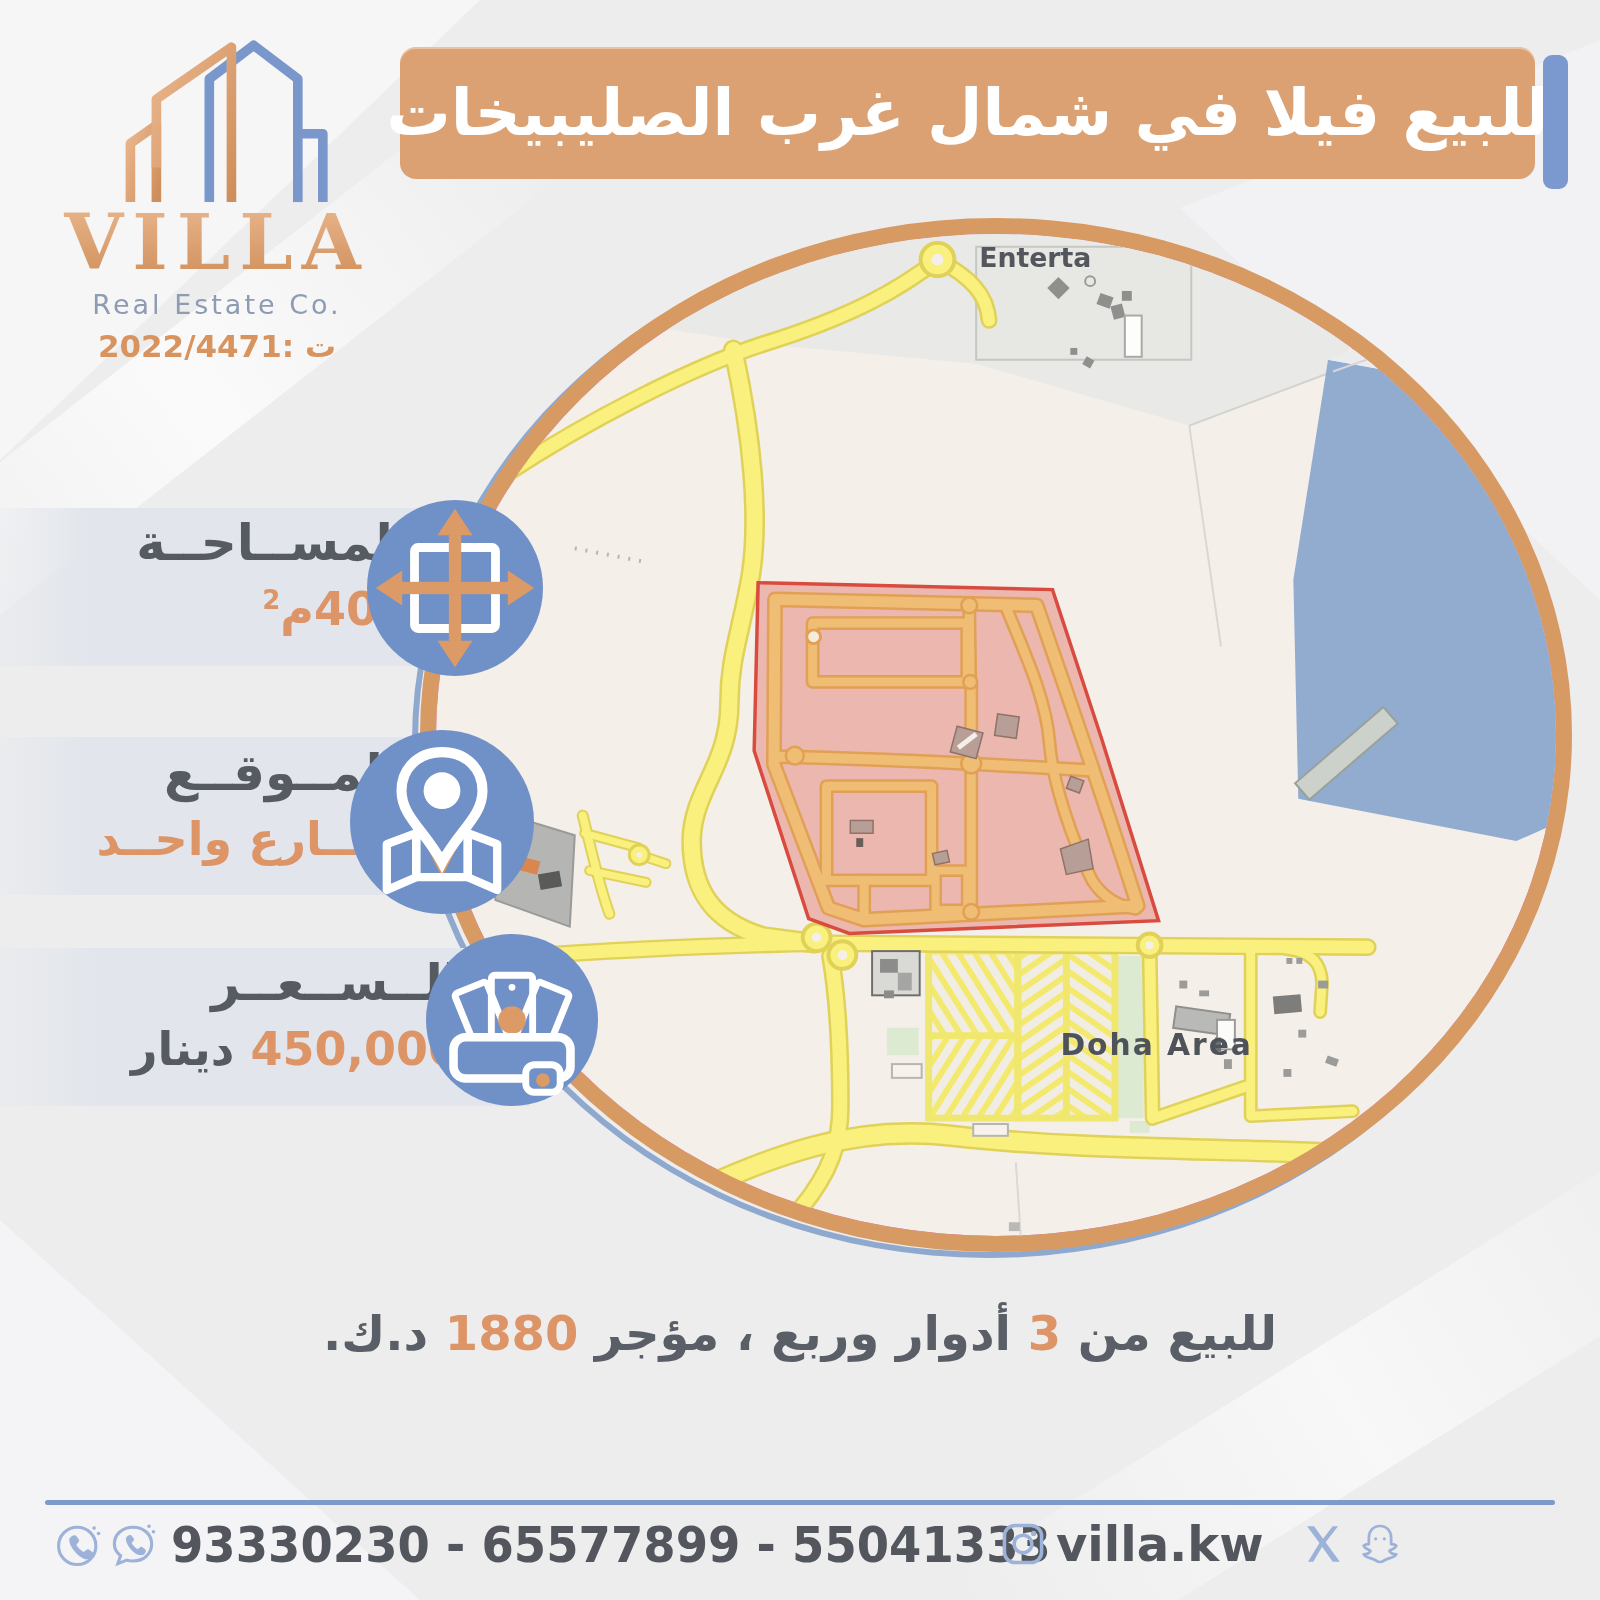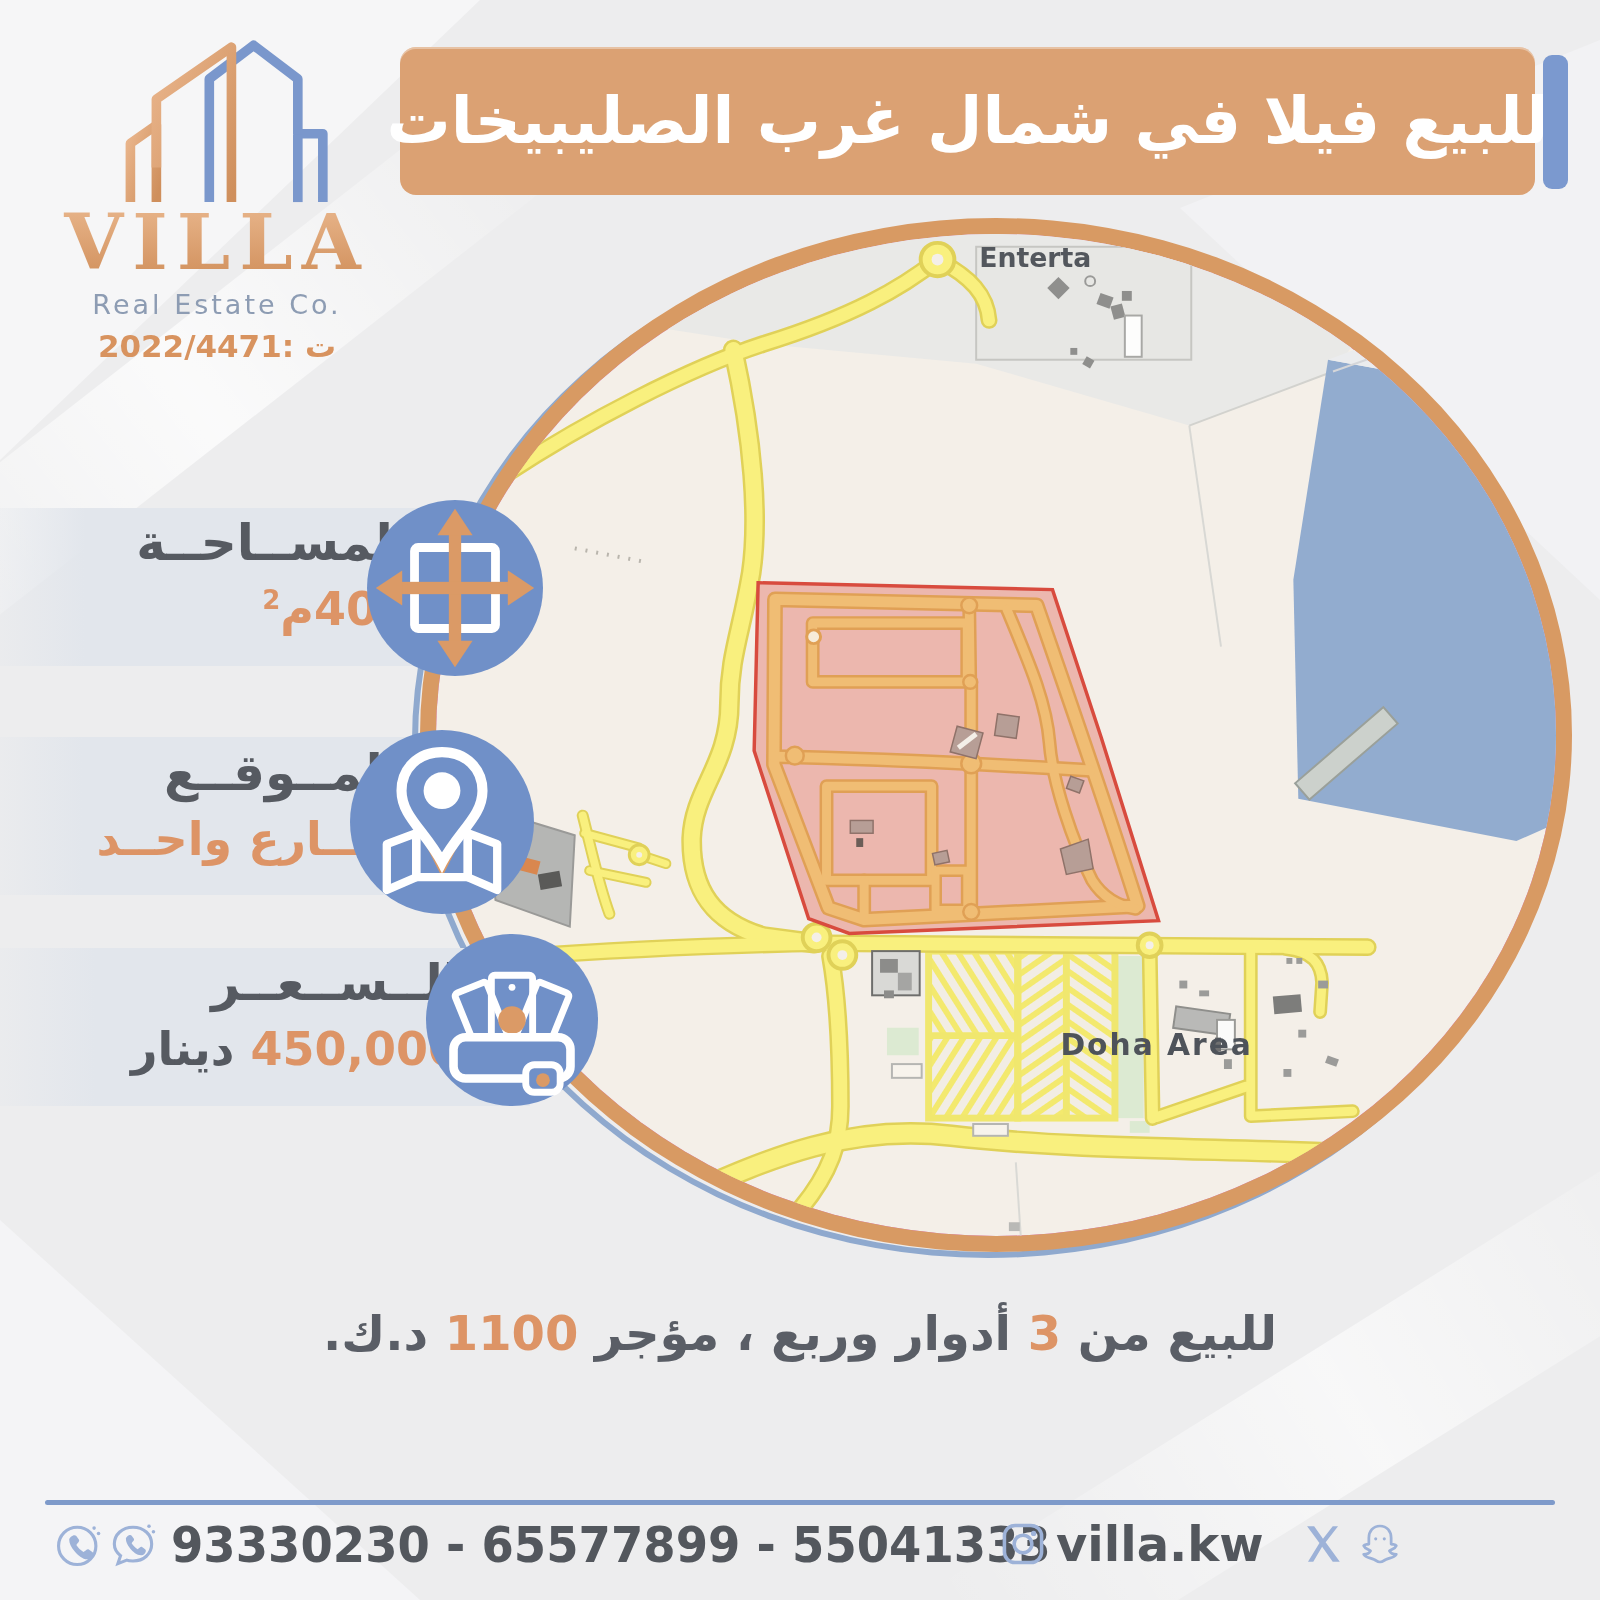--- a/index.html
+++ b/index.html
@@ -18,21 +18,21 @@
   
   .logo{position:absolute;left:52px;top:26px;width:330px;text-align:center;}
   .logo-name{font-family:"DejaVu Serif",serif;font-weight:bold;font-size:76px;letter-spacing:9px;
              color:#d89c68;background:linear-gradient(180deg,#eab88f,#cf8d58);
              -webkit-background-clip:text;background-clip:text;-webkit-text-fill-color:transparent;
              margin-top:-10px;}
   .logo-sub{font-size:27px;letter-spacing:3px;color:#8d9cb3;margin-top:2px;}
   .logo-reg{direction:ltr;font-size:31px;font-weight:bold;color:#d8935f;margin-top:8px;}
 
   
-  .banner{position:absolute;left:400px;top:47px;width:1135px;height:148px;background:#dba173;
+  .banner{position:absolute;left:400px;top:47px;width:1135px;height:132px;background:#dba173;
           border-radius:16px;box-shadow:inset 0 2px 0 rgba(255,255,255,.35);
           display:flex;align-items:center;justify-content:center;}
   .banner-title{color:#fff;font-size:64px;font-weight:bold;direction:rtl;white-space:nowrap;}
   .banner-bar{position:absolute;left:1543px;top:55px;width:25px;height:134px;background:#7b99cf;border-radius:9px;}
 
   
   .map-ring{position:absolute;left:412px;top:224px;width:1152px;height:1034px;border-radius:50%;
             border:6px solid #8fa9ce;box-sizing:border-box;}
   .map-wrap{position:absolute;left:420px;top:218px;width:1152px;height:1034px;border-radius:50%;
             border:16px solid #d89a63;box-sizing:border-box;background:#be185d;overflow:hidden;}
@@ -347,21 +347,21 @@
       </g>
       <circle cx="50" cy="50" r="8" fill="#db9a66"></circle>
       <circle cx="50" cy="31" r="2" fill="#fff"></circle>
       <rect x="16" y="60" width="68" height="24" rx="7" fill="#7090c8" stroke="#fff" stroke-width="5"></rect>
       <rect x="58" y="76" width="20" height="16" rx="5" fill="#7090c8" stroke="#fff" stroke-width="4"></rect>
       <circle cx="68" cy="85" r="4" fill="#db9a66"></circle>
     </svg>
   </div>
 
   <div class="desc">
-    <div><span>للبيع من </span><span class="num">3</span><span> أدوار وربع ، مؤجر </span><span class="num">1100</span><span> د.ك.</span></div>
+    <div><span>للبيع من </span><span class="num">3</span><span> أدوار وربع ، مؤجر </span><span class="num">1880</span><span> د.ك.</span></div>
   </div>
 
   <div class="footer-line"></div>
   <div class="footer">
     <div class="phones">
       <svg class="ico" width="48" height="48" viewBox="0 0 54 54">
         <circle cx="25" cy="28" r="21" fill="none" stroke="#9db2d8" stroke-width="3.5"></circle>
         <path d="M16,21 c0,-3 6,-7 8,-4 l3,4 c1,2 -2,4 -3,6 c2,3 5,6 8,8 c2,-1 4,-4 6,-3 l4,3 c3,2 -1,8 -4,8 c-6,1 -12,-4 -16,-9 c-4,-5 -6,-9 -6,-13 z" fill="#9db2d8"></path>
         <circle cx="44" cy="8" r="2" fill="#9db2d8"></circle>
           <circle cx="49" cy="14" r="2" fill="#9db2d8"></circle>

